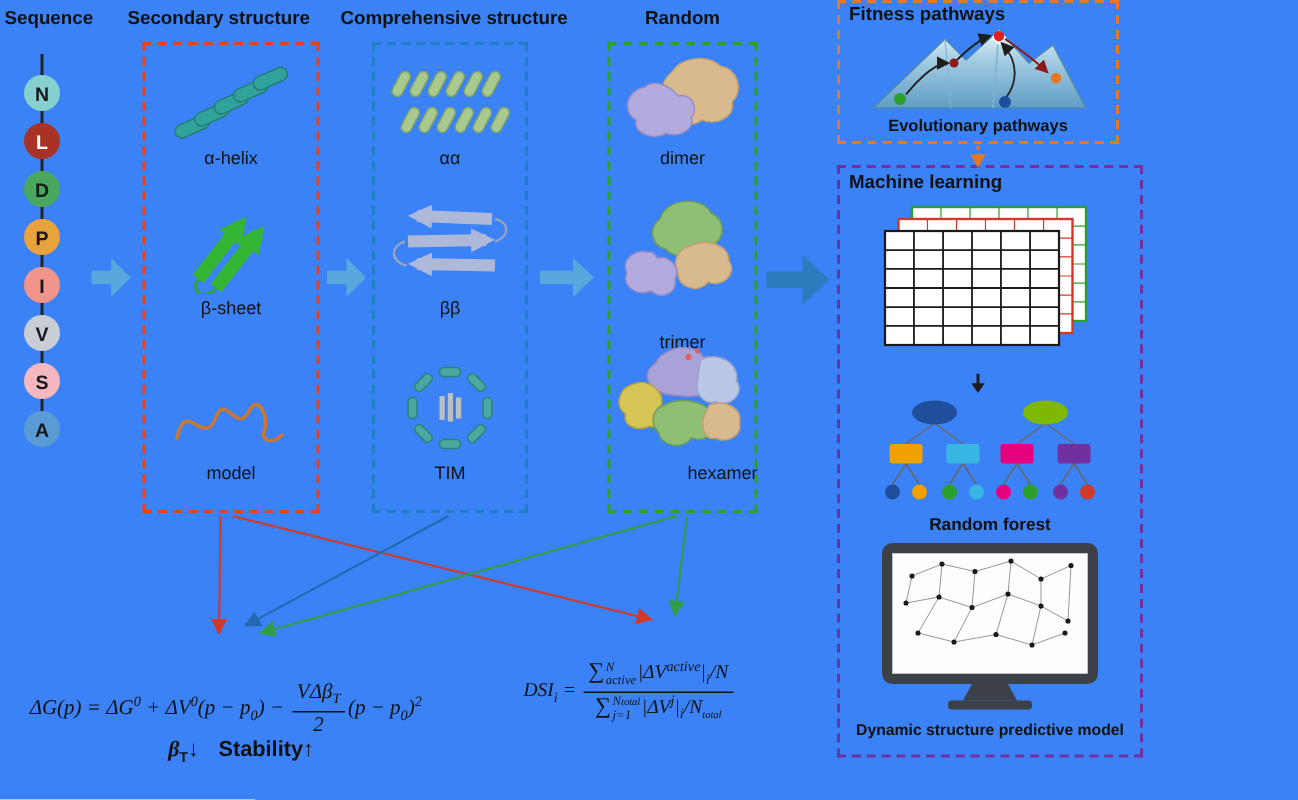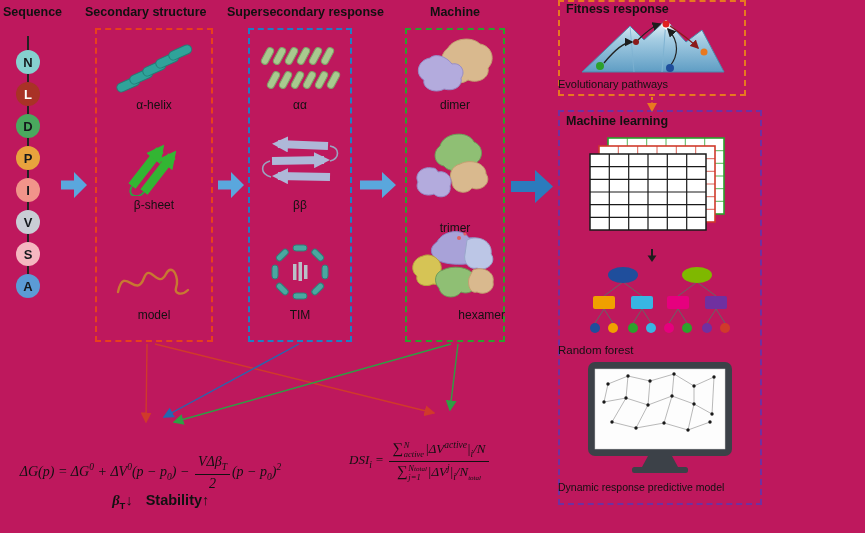--- a/index.html
+++ b/index.html
@@ -1,22 +1,22 @@
 <!DOCTYPE html>
 <html><head>
 <meta charset="utf-8">
 <style>
   * { margin:0; padding:0; box-sizing:border-box; }
   html,body { background:#fff; }
   body { font-family:"Liberation Sans", sans-serif; color:#111; }
-  .canvas { position:relative; width:865px; height:533px; background:#be185d; overflow:hidden; }
+  .canvas { position:relative; width:865px; height:533px; background:#3b82f6; overflow:hidden; }
   .hdr { position:absolute; font-weight:bold; font-size:12.5px; white-space:nowrap; }
   .dash { position:absolute; border:2px dashed; background:transparent; }
   .cap { position:absolute; font-size:12px; text-align:center; white-space:nowrap; }
-  .capsm { position:absolute; font-size:11px; text-align:left; white-space:nowrap; }
+  .capsm { position:absolute; font-size:11px; text-align:center; white-space:nowrap;font-weight:bold; }
   .res { position:absolute; width:24px; height:24px; border-radius:50%; display:flex; align-items:center; justify-content:center; font-weight:bold; font-size:13px; }
   svg.abs { position:absolute; display:block; }
   .line-v { position:absolute; background:#222; }
   .formula { position:absolute; font-family:"Liberation Serif", serif; font-style:italic; font-size:14px; white-space:pre; }
   .formula sup, .formula sub { font-size:9.5px; }
   .formula .sig { font-style:normal; font-size:15px; }
   .frac { display:inline-flex; flex-direction:column; align-items:center; vertical-align:middle; line-height:1.15; margin:0 2px; }
   .frac .fnum { border-bottom:1.2px solid #111; padding:0 3px 1px; white-space:nowrap; }
   .frac .fden { padding-top:1px; white-space:nowrap; }
   .supsub { display:inline-flex; flex-direction:column; align-items:flex-start; font-size:8.5px; line-height:1.05; vertical-align:middle; margin:0 1px; font-style:italic; }
@@ -53,22 +53,22 @@
           <path d="M0,0 L18,9 L0,18 Z" fill="#33b533"></path>
         </marker>
       <marker id="mk-bb" markerUnits="userSpaceOnUse" markerWidth="16" markerHeight="16" refX="10" refY="8" orient="auto">
           <path d="M0,0 L16,8 L0,16 Z" fill="#aeb8d8"></path>
         </marker>
     </defs>
   </svg>
 
   <div class="hdr" style="left:3px;top:5px;">Sequence</div>
   <div class="hdr" style="left:85px;top:5px;">Secondary structure</div>
-  <div class="hdr" style="left:227px;top:5px;">Supersecondary response</div>
-  <div class="hdr" style="left:405px;top:5px;width:100px;text-align:center;">Machine</div>
+  <div class="hdr" style="left:227px;top:5px;">Comprehensive structure</div>
+  <div class="hdr" style="left:405px;top:5px;width:100px;text-align:center;">Random</div>
 
   <div class="line-v" style="left:27px;top:36px;width:2px;height:262px;"></div>
   <div class="res" style="left: 16px; top: 50px; background: rgb(134, 208, 207); color: rgb(21, 25, 29);">N</div>
   <div class="res" style="left: 16px; top: 82px; background: rgb(169, 50, 38); color: rgb(255, 255, 255);">L</div>
   <div class="res" style="left: 16px; top: 114px; background: rgb(74, 168, 94); color: rgb(21, 25, 29);">D</div>
   <div class="res" style="left: 16px; top: 146px; background: rgb(232, 163, 61); color: rgb(21, 25, 29);">P</div>
   <div class="res" style="left: 16px; top: 178px; background: rgb(241, 148, 138); color: rgb(21, 25, 29);">I</div>
   <div class="res" style="left: 16px; top: 210px; background: rgb(201, 205, 213); color: rgb(21, 25, 29);">V</div>
   <div class="res" style="left: 16px; top: 242px; background: rgb(245, 183, 192); color: rgb(21, 25, 29);">S</div>
   <div class="res" style="left: 16px; top: 274px; background: rgb(91, 155, 213); color: rgb(21, 25, 29);">A</div>
@@ -164,21 +164,21 @@
     <path d="M60,14 C72,8 86,16 84,28 C90,36 80,46 70,42 C62,44 56,36 58,28 Z" fill="#bcc6e6" stroke="#9aa6cc" stroke-width="1"></path>
     <path d="M16,30 C6,32 2,44 10,50 C8,58 18,62 26,58 C34,60 38,52 34,44 C36,34 24,26 16,30 Z" fill="#d6c455" stroke="#b8a53e" stroke-width="1"></path>
     <path d="M36,44 C48,38 66,42 68,52 C74,60 64,70 54,66 C48,74 34,72 32,62 C26,56 28,46 36,44 Z" fill="#8fbf74" stroke="#6f9c58" stroke-width="1"></path>
     <path d="M66,44 C76,40 88,46 86,56 C88,64 78,70 70,66 C64,68 60,60 62,52 Z" fill="#d9b98e" stroke="#c2a070" stroke-width="1"></path>
     <circle cx="52" cy="12" r="2" fill="#e06060"></circle>
       <circle cx="58" cy="8" r="1.6" fill="#e06060"></circle>
   </svg>
   <div class="cap" style="left:405px;top:308px;width:100px;text-align:right;">hexamer</div>
 
   <div class="dash" style="left:558px;top:0px;width:188px;height:96px;border-color:#e87820;"></div>
-  <div class="hdr" style="left:566px;top:2px;">Fitness response</div>
+  <div class="hdr" style="left:566px;top:2px;">Fitness pathways</div>
   <svg class="abs" style="left:578px;top:16px;" width="150" height="60" viewBox="0 0 150 60">
     <defs>
       <linearGradient id="mtn" x1="0" y1="0" x2="0" y2="1">
         <stop offset="0" stop-color="#eef7fb"></stop>
           <stop offset="0.35" stop-color="#a8cfe4"></stop>
           <stop offset="1" stop-color="#5f9dc4"></stop>
       </linearGradient>
     </defs>
     <path d="M4,56 L52,10 L66,24 L88,4 L108,26 L124,14 L146,56 Z" fill="url(#mtn)" stroke="#4d88ad" stroke-width="1"></path>
     <path d="M88,4 L84,56" stroke="#7fb3d2" stroke-width="1" fill="none"></path>
@@ -269,21 +269,21 @@
         <circle cx="132" cy="52" r="1.7"></circle>
       <circle cx="32" cy="60" r="1.7"></circle>
         <circle cx="56" cy="66" r="1.7"></circle>
         <circle cx="84" cy="61" r="1.7"></circle>
       <circle cx="108" cy="68" r="1.7"></circle>
         <circle cx="130" cy="60" r="1.7"></circle>
     </g>
     <path d="M68,94 L92,94 L98,105 L62,105 Z" fill="#3c4148"></path>
     <rect x="52" y="105" width="56" height="6" rx="2.5" fill="#3c4148"></rect>
   </svg>
-  <div class="capsm" style="left:558px;top:481px;width:204px;font-size:10.5px;">Dynamic response predictive model</div>
+  <div class="capsm" style="left:558px;top:481px;width:204px;font-size:10.5px;">Dynamic structure predictive model</div>
 
   <svg class="abs" style="left:0;top:0;pointer-events:none;" width="865" height="533" viewBox="0 0 865 533">
     <path d="M61,180.5 H74 V172 L87,185 L74,198 V189.5 H61 Z" fill="#5aa7dd"></path>
     <path d="M218,180.5 H231 V172 L244,185 L231,198 V189.5 H218 Z" fill="#5aa7dd"></path>
     <path d="M360,180.5 H382 V172 L396,185 L382,198 V189.5 H360 Z" fill="#5aa7dd"></path>
     <path d="M511,181 H535 V170 L553,186.5 L535,203 V192 H511 Z" fill="#2b7bbd"></path>
     <path d="M652,97 V104" stroke="#e87820" stroke-width="2" stroke-dasharray="3,2.5" fill="none"></path>
     <path d="M647,103 L657,103 L652,112 Z" fill="#e87820"></path>
     <path d="M147,344 L146,422" stroke="#d03a2b" stroke-width="1.4" fill="none" marker-end="url(#mk-red)"></path>
     <path d="M155,344 L434,413" stroke="#d03a2b" stroke-width="1.4" fill="none" marker-end="url(#mk-red)"></path>

